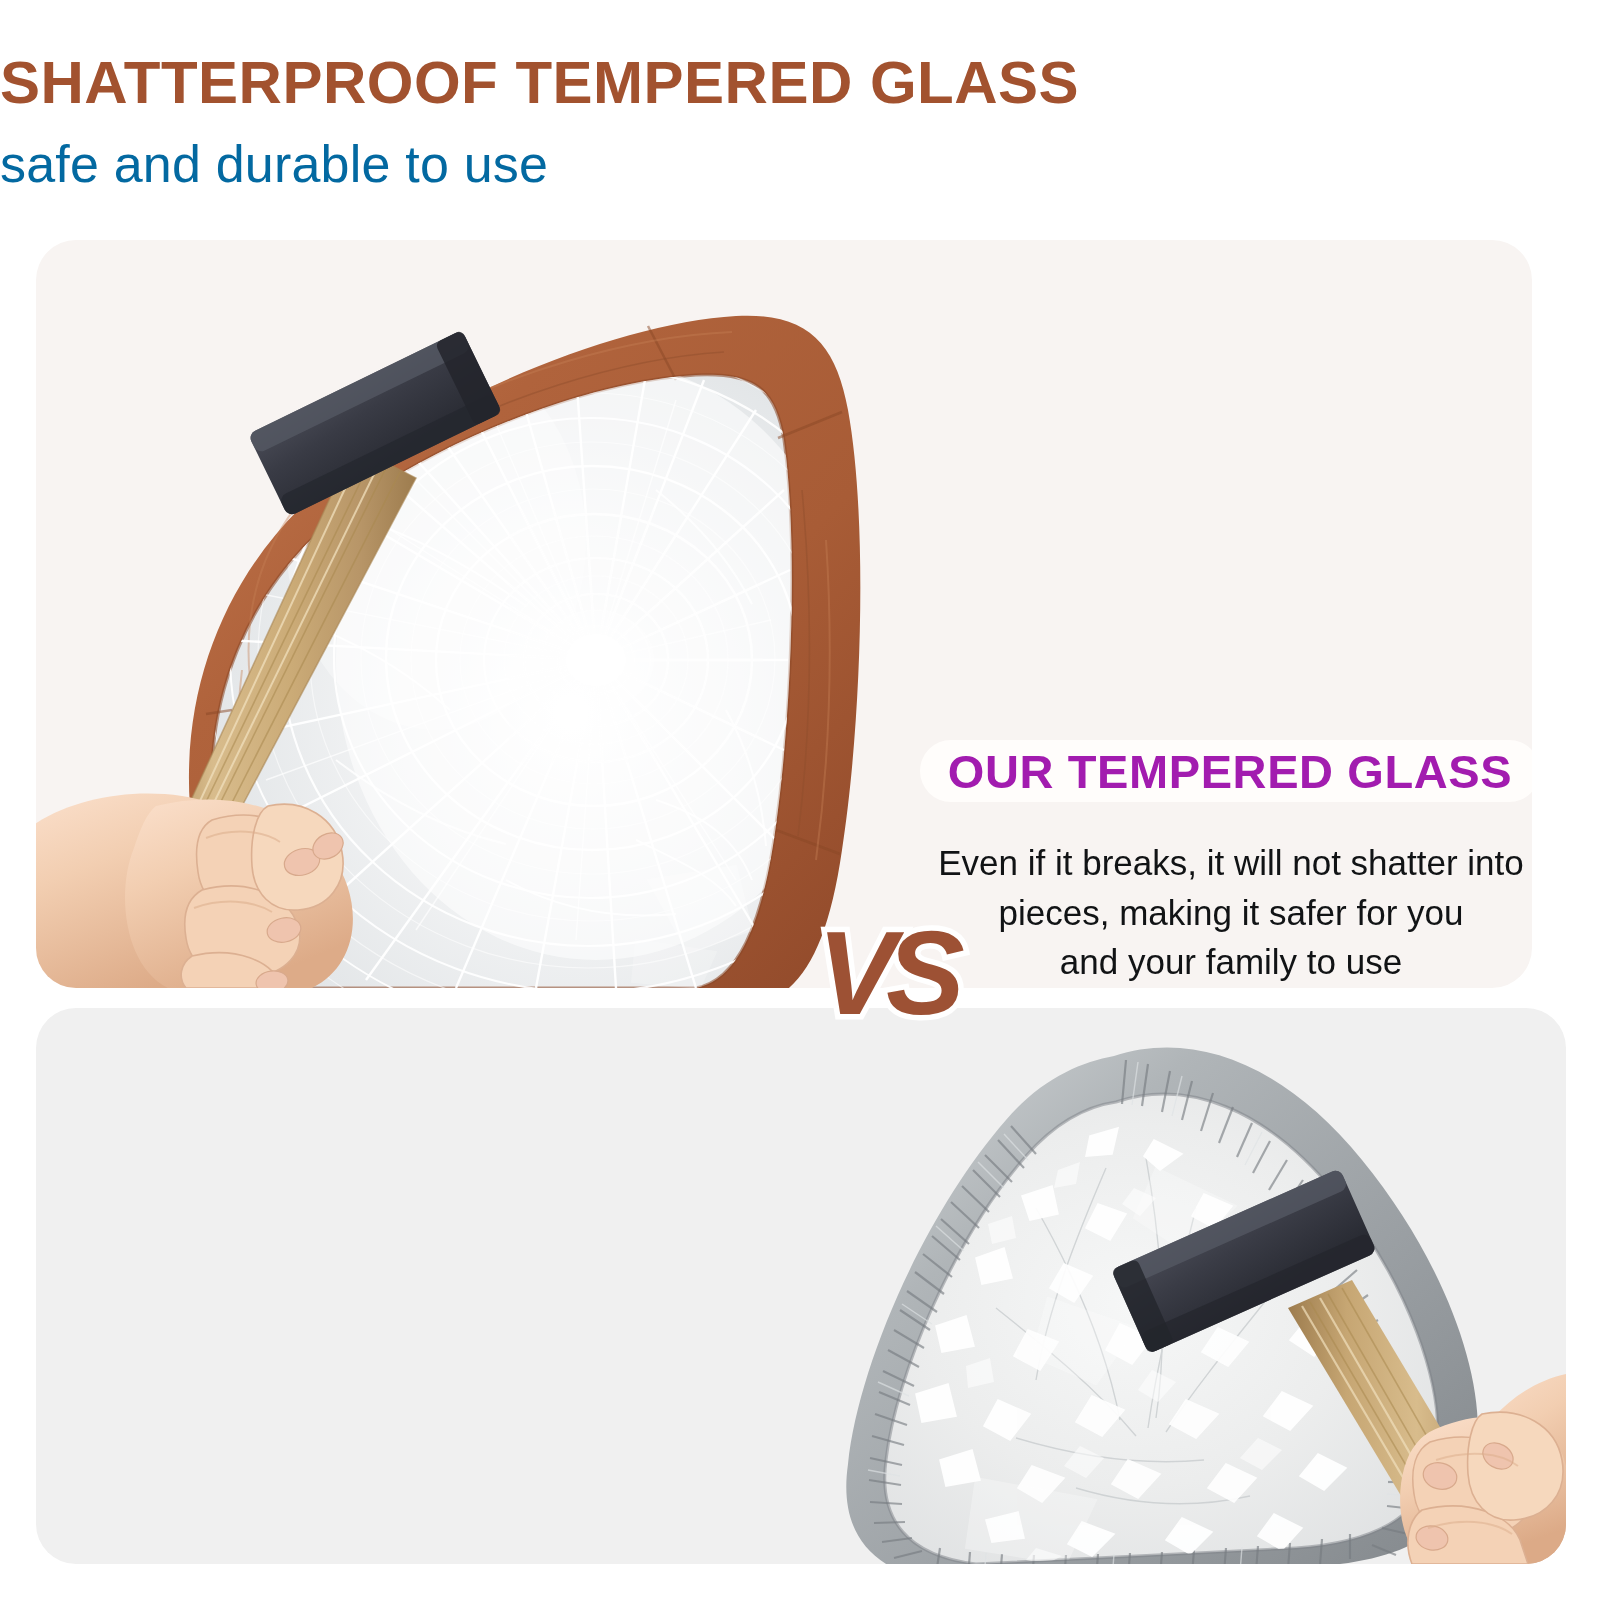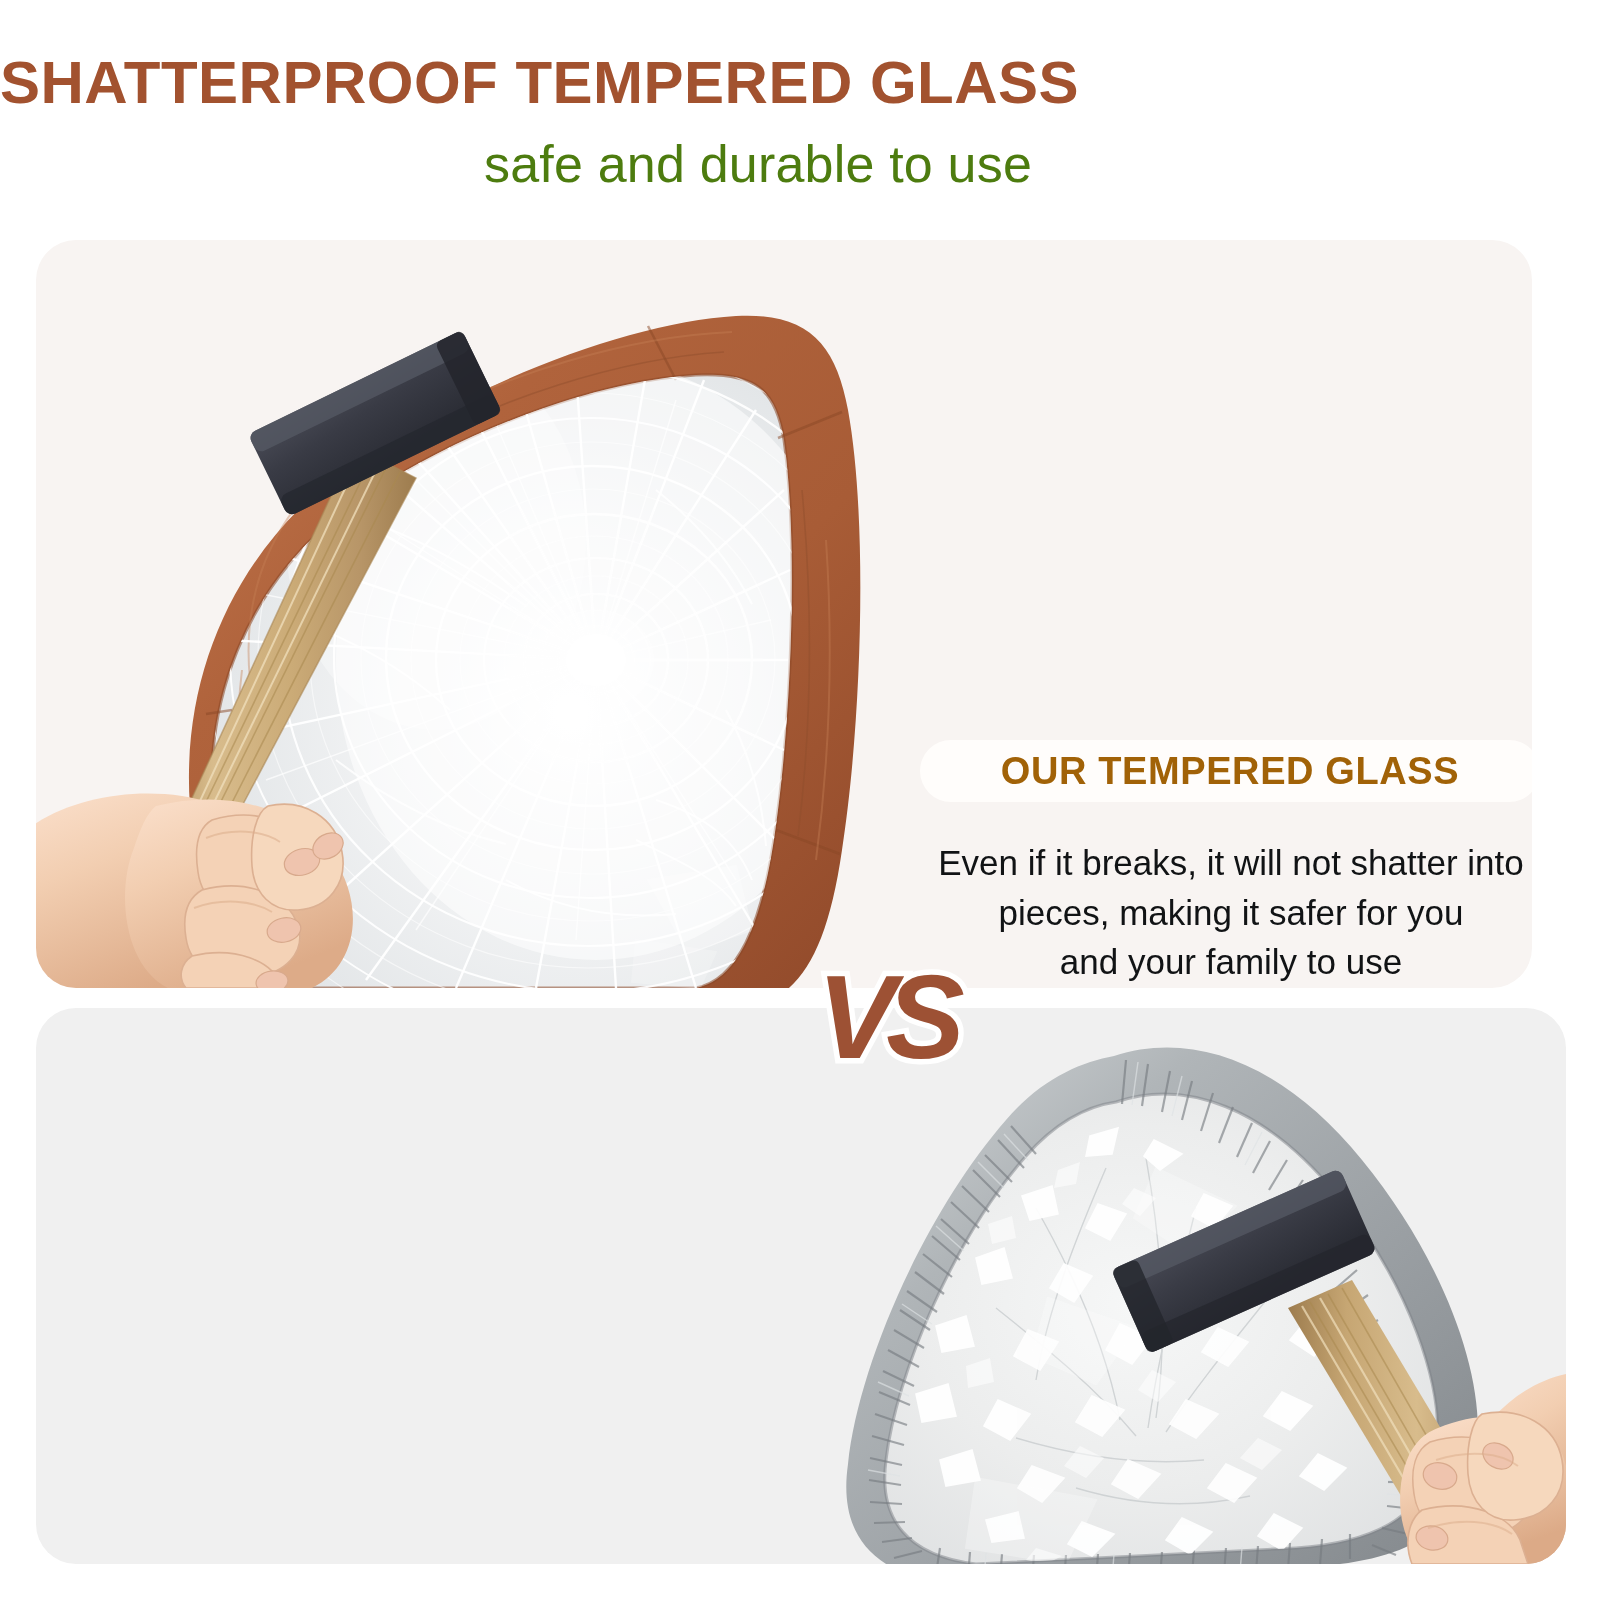--- a/index.html
+++ b/index.html
@@ -16,25 +16,25 @@
     position:absolute; left:0; top:48px; width:1600px;
     font-family:"Liberation Sans", sans-serif;
     font-weight:bold;
     font-size:60px;
     letter-spacing:0.5px;
     color:#a2522f;
     white-space:nowrap;
   }
   .subhead {
     position:absolute; left:0; top:134px; width:1516px;
-    text-align:center;
+    text-align:left;
     font-family:"Liberation Sans", sans-serif;
     font-weight:normal;
     font-size:52px;
-    color:#4d7c0f;
+    color:#0369a1;
     letter-spacing:0.2px;
   }
 
   
   .panel { position:absolute; border-radius:40px; overflow:hidden; }
   .panel-top {
     left:36px; top:240px; width:1496px; height:748px;
     background:#f8f4f2;
   }
   .panel-bottom {
@@ -48,39 +48,38 @@
     background:#fffdfb;
     border-radius:999px;
     display:flex; align-items:center; justify-content:center;
     font-family:"Liberation Sans", sans-serif;
     font-weight:bold;
     letter-spacing:0.6px;
     white-space:nowrap;
   }
   .pill-top {
     left:884px; top:500px; width:620px; height:62px;
-    font-size:38px; color:#a16207;
+    font-size:47px; color:#a21caf;
   }
 
   
   .copy {
     position:absolute;
     text-align:center;
     font-family:Liberation Sans, sans-serif;
     font-size:35px;
     line-height:1.42;
     white-space:pre-line;
   }
   .copy-top { left:880px; top:598px; width:630px; color:#111315; }
 
   
   .vs-wrap {
     position:absolute; left:796px; top:900px; width:180px; height:146px;
     z-index:40;
-    margin-top:44px;
   }
   .vs-text {
     position:absolute; left:0; top:0; width:180px; height:146px;
     font-family:"Liberation Sans", sans-serif;
     font-weight:bold;
     font-style:italic;
     font-size:118px;
     line-height:146px;
     color:#9d5134;
     letter-spacing:-10px;

